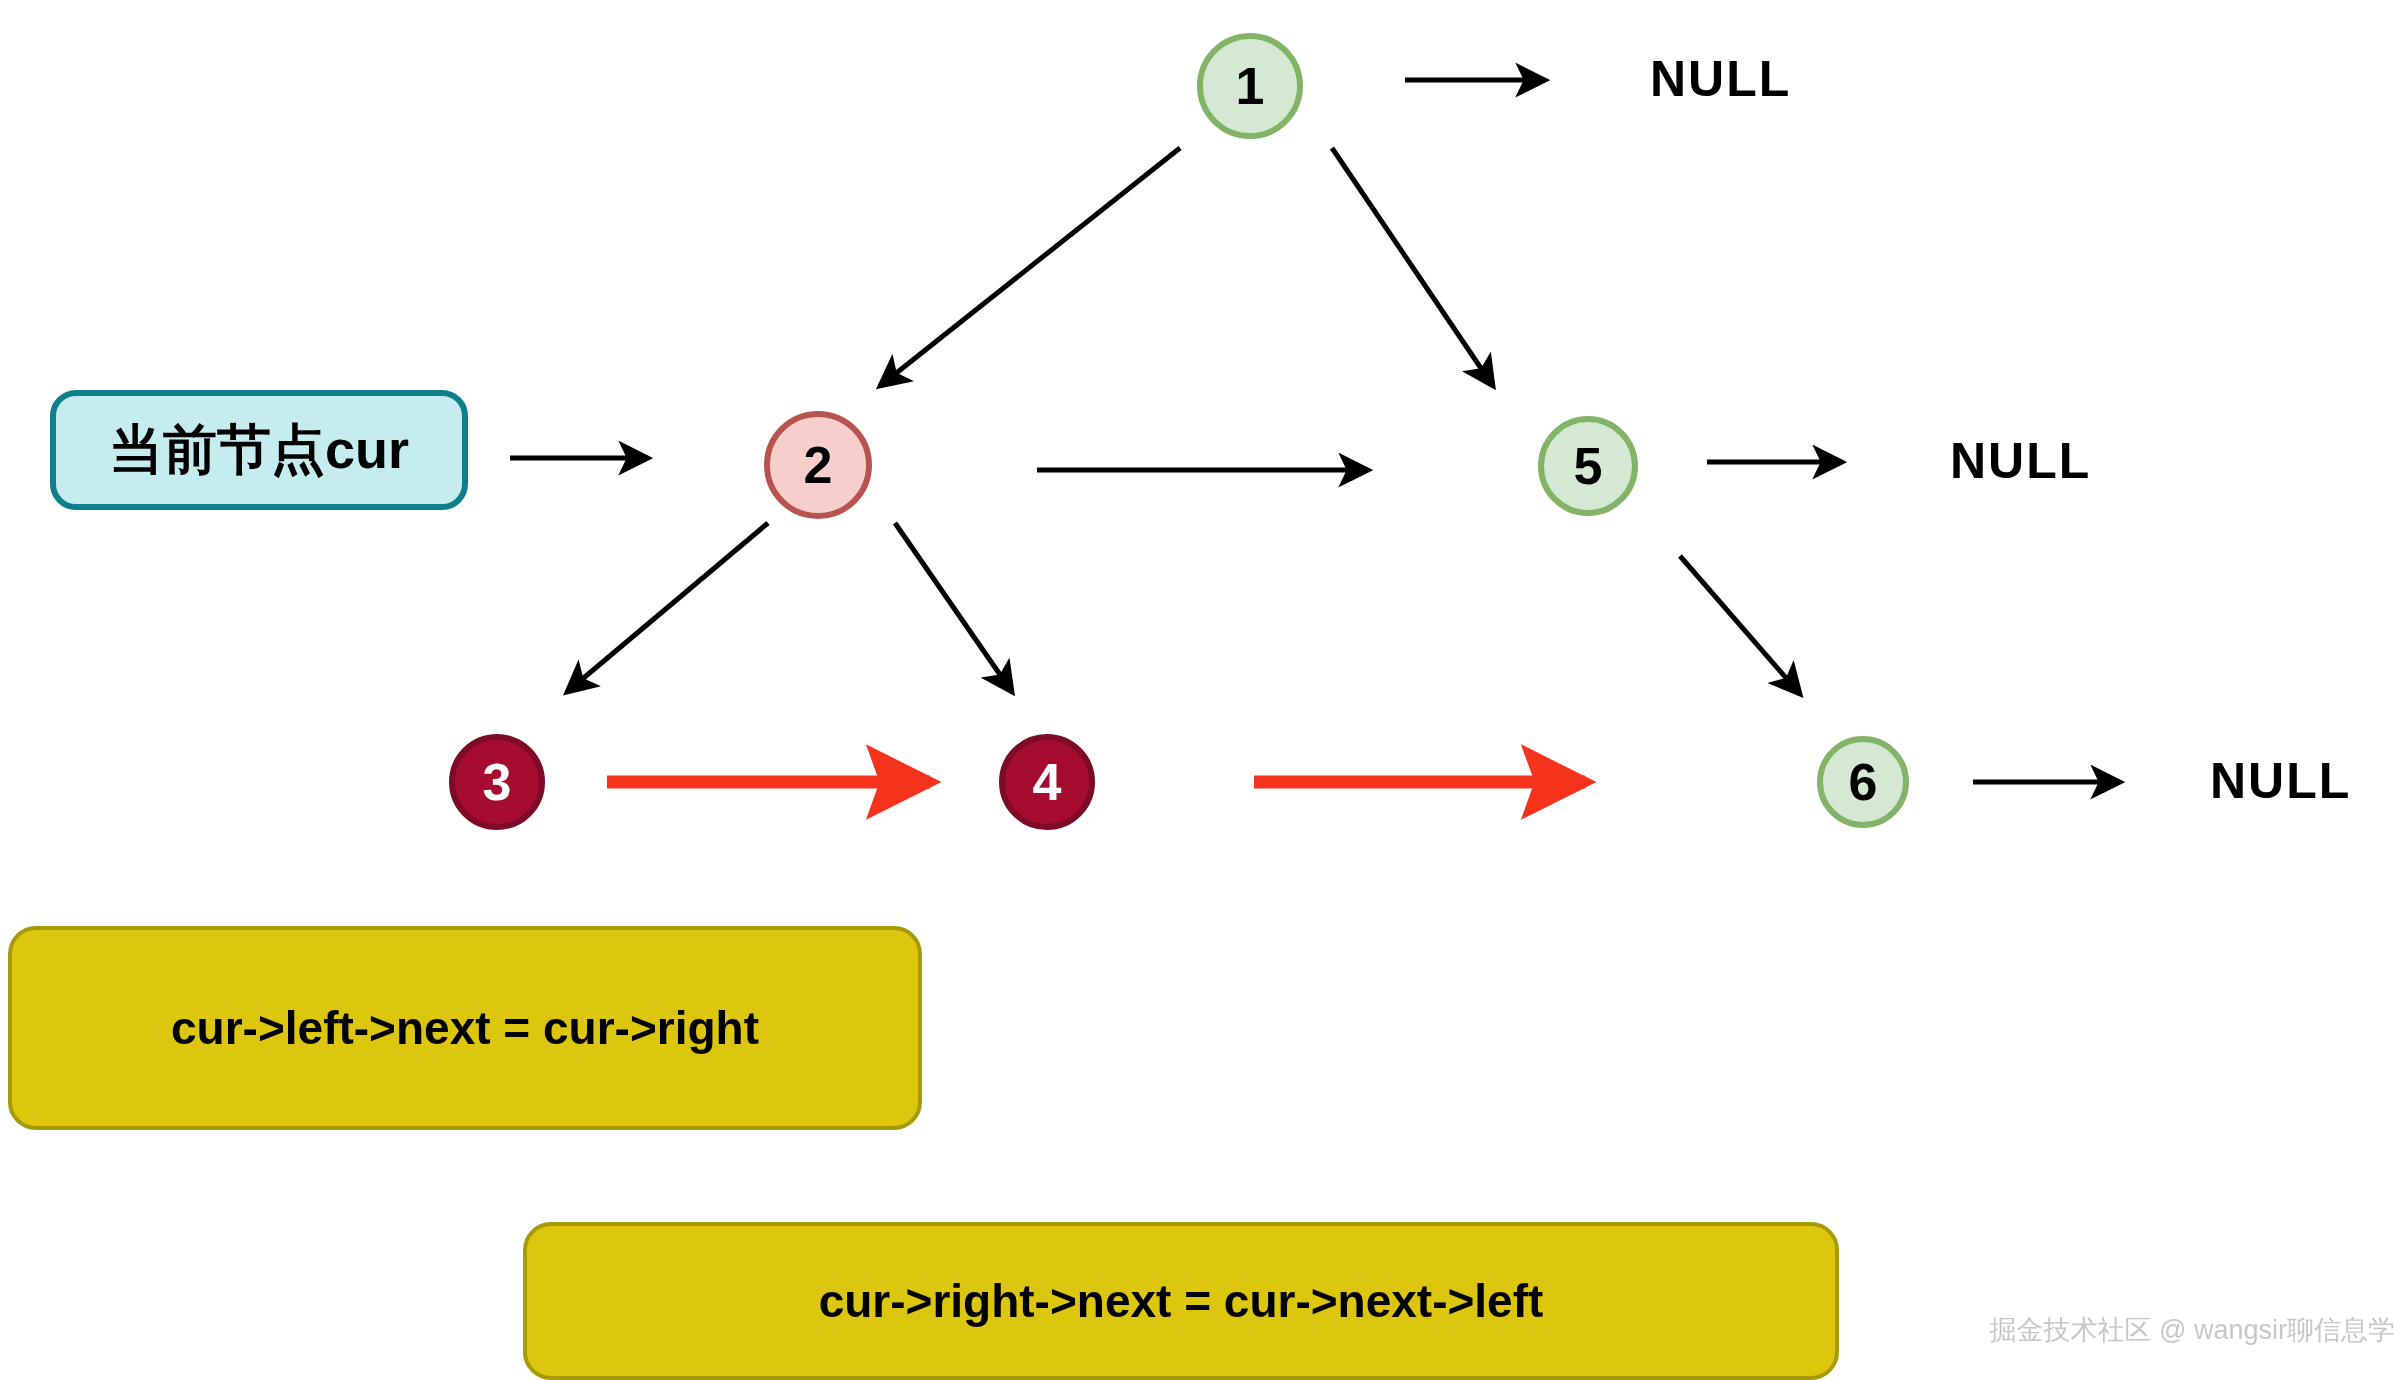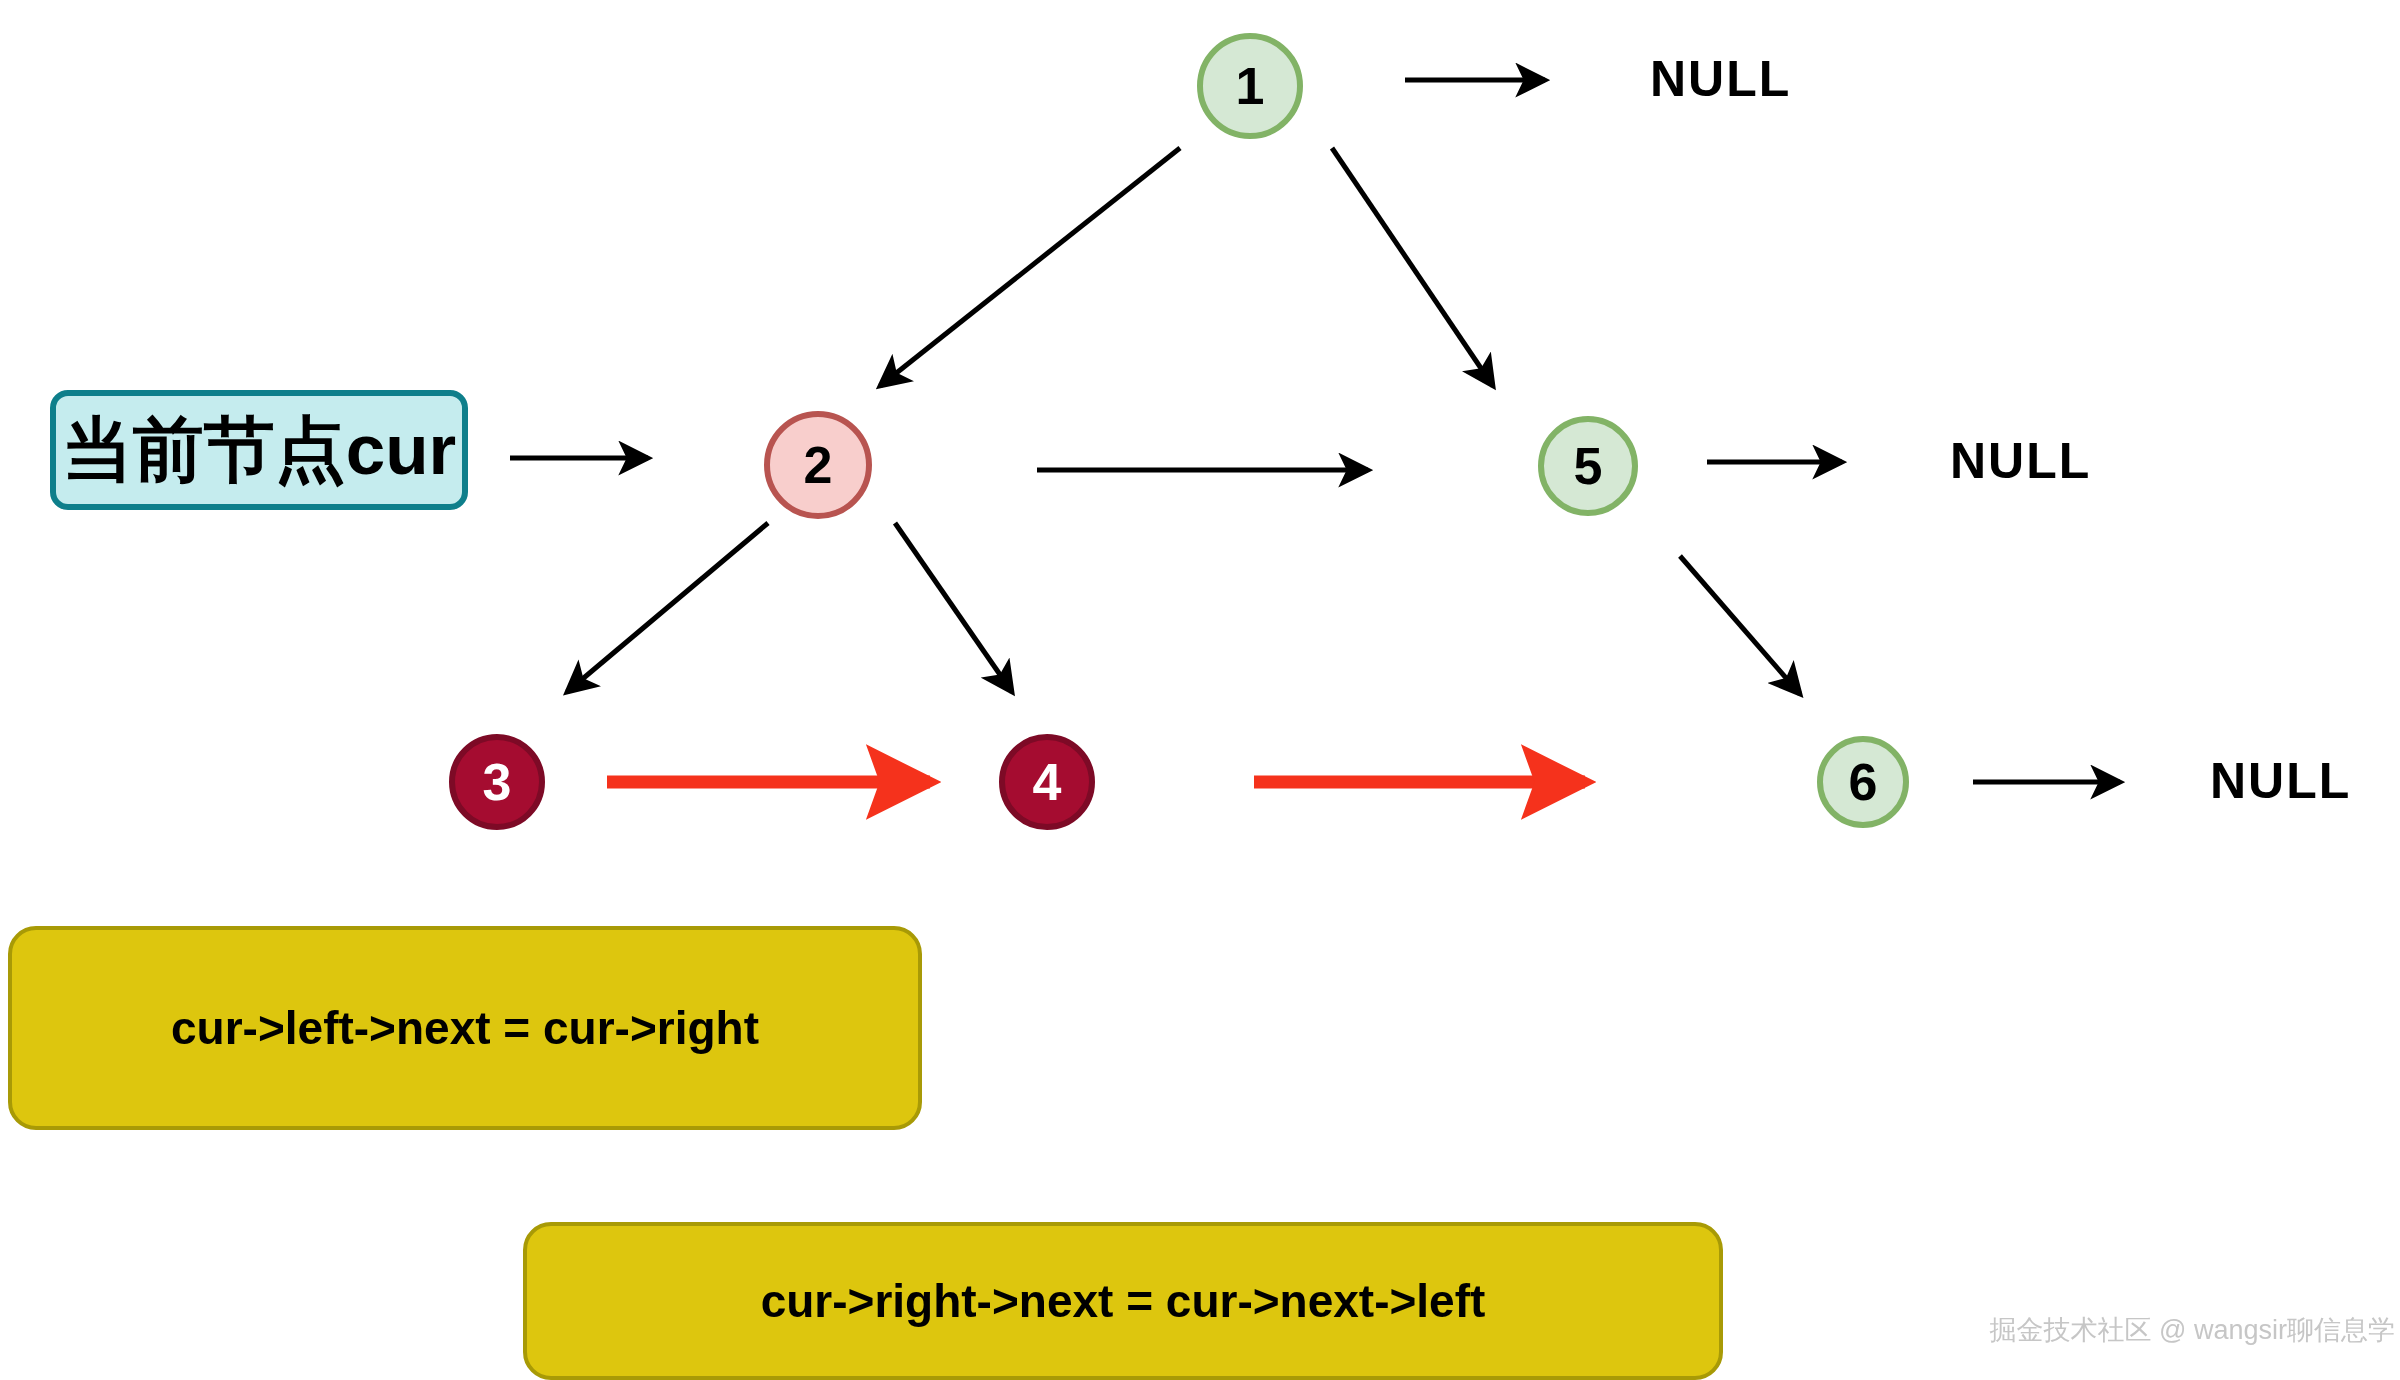--- a/index.html
+++ b/index.html
@@ -29,34 +29,34 @@
   .node.crimson{background:var(--crimson_fill); border:6px solid var(--crimson_stroke); color:#ffffff;}
 
   .null-label{
     position:absolute; font-weight:bold; font-size:50px; color:#000;
     letter-spacing:2px;
   }
 
   .cur-box{
     position:absolute; left:50px; top:390px; width:418px; height:120px;
     background:var(--cyan_fill); border:6px solid var(--cyan_stroke);
-    border-radius:18px; box-sizing:border-box;
+    border-radius:26px; box-sizing:border-box;
     display:flex; align-items:center; justify-content:center;
-    font-weight:bold; font-size:71px; color:#000;
+    font-weight:bold; font-size:54px; color:#000;
   }
 
   .code-box{
     position:absolute;
     background:var(--yellow_fill); border:4px solid var(--yellow_stroke);
     border-radius:28px; box-sizing:border-box;
     display:flex; align-items:center; justify-content:center;
     font-weight:bold; font-size:46px; color:#000; white-space:nowrap;
   }
   #code-box-1{left:8px; top:926px; width:914px; height:204px;}
-  #code-box-2{left:523px; top:1222px; width:1200px; height:158px;}
+  #code-box-2{left:523px; top:1222px; width:1316px; height:158px;}
 
   .watermark{
     position:absolute; left:1980px; top:1312px; width:415px;
     font-size:27px; color:var(--watermark);
     text-shadow:1px 1px 0 #ffffff;
     text-align:right; white-space:nowrap;
   }
 
   svg line{stroke-linecap:butt;}
 </style>

